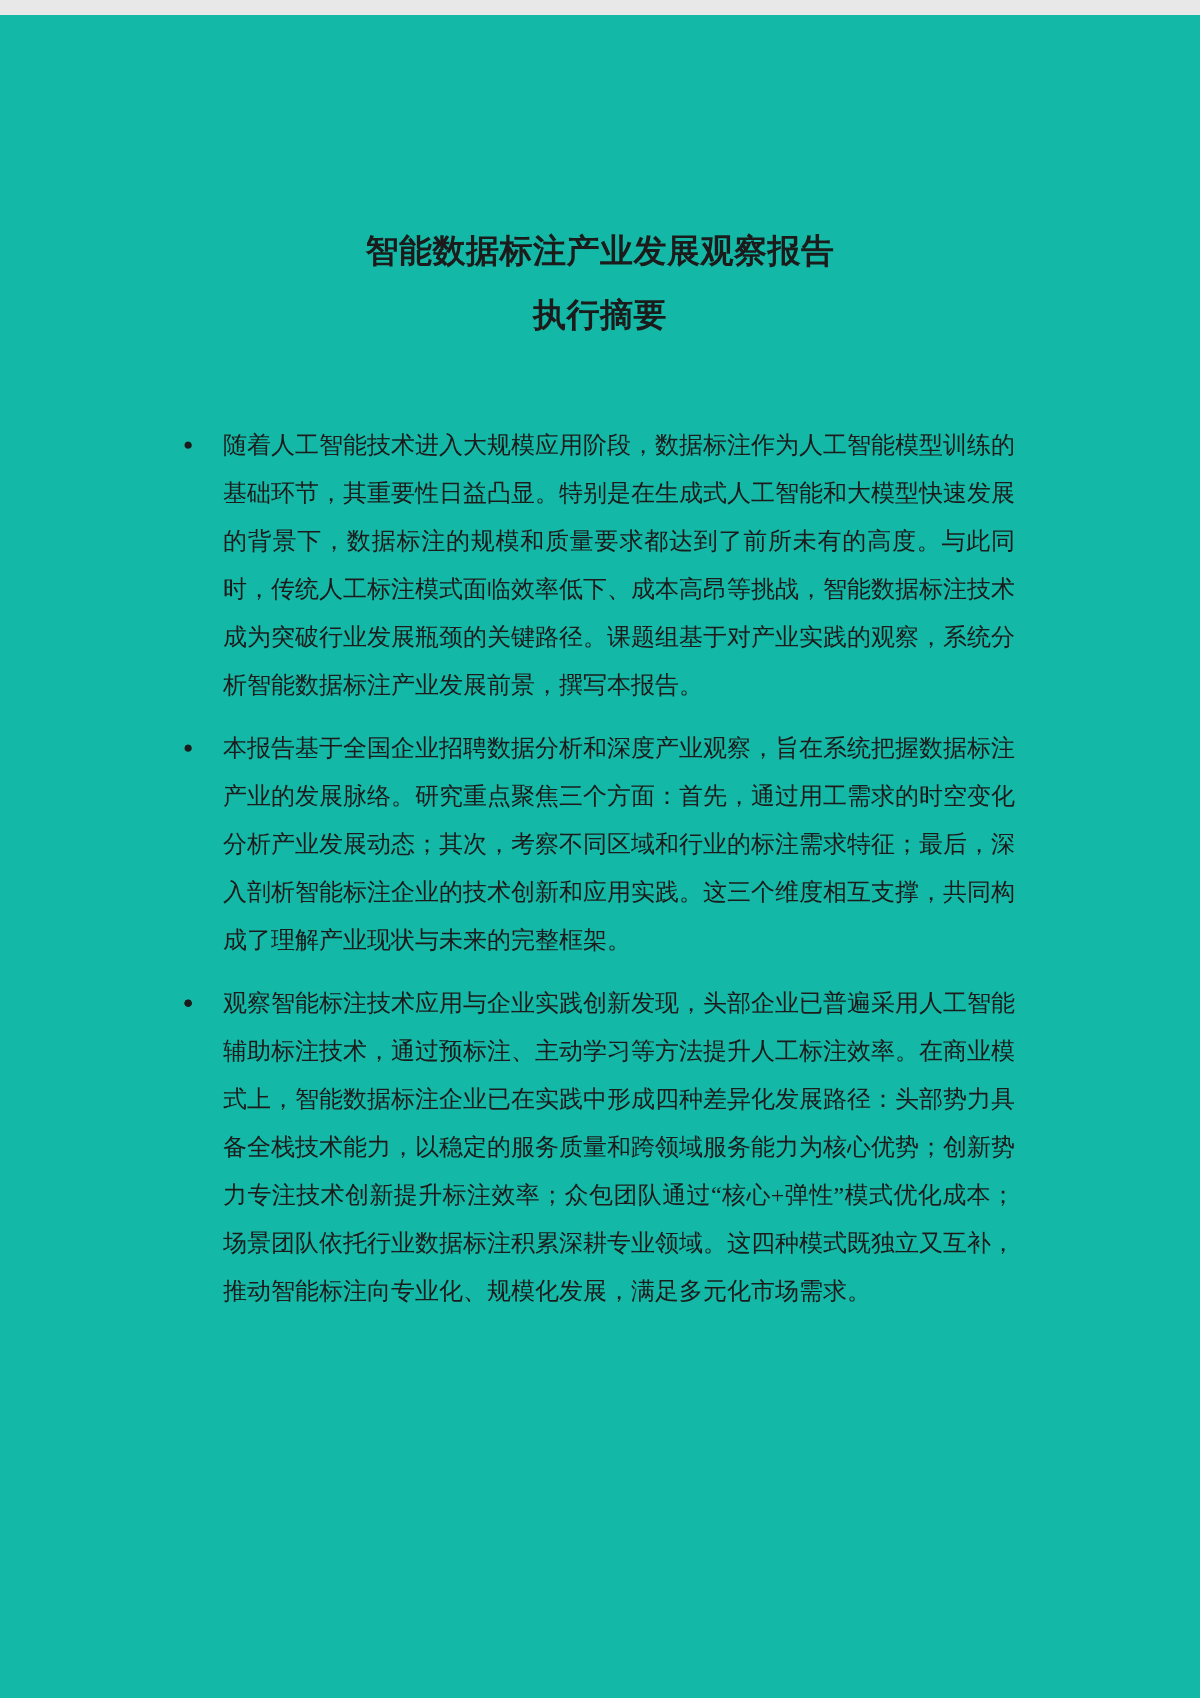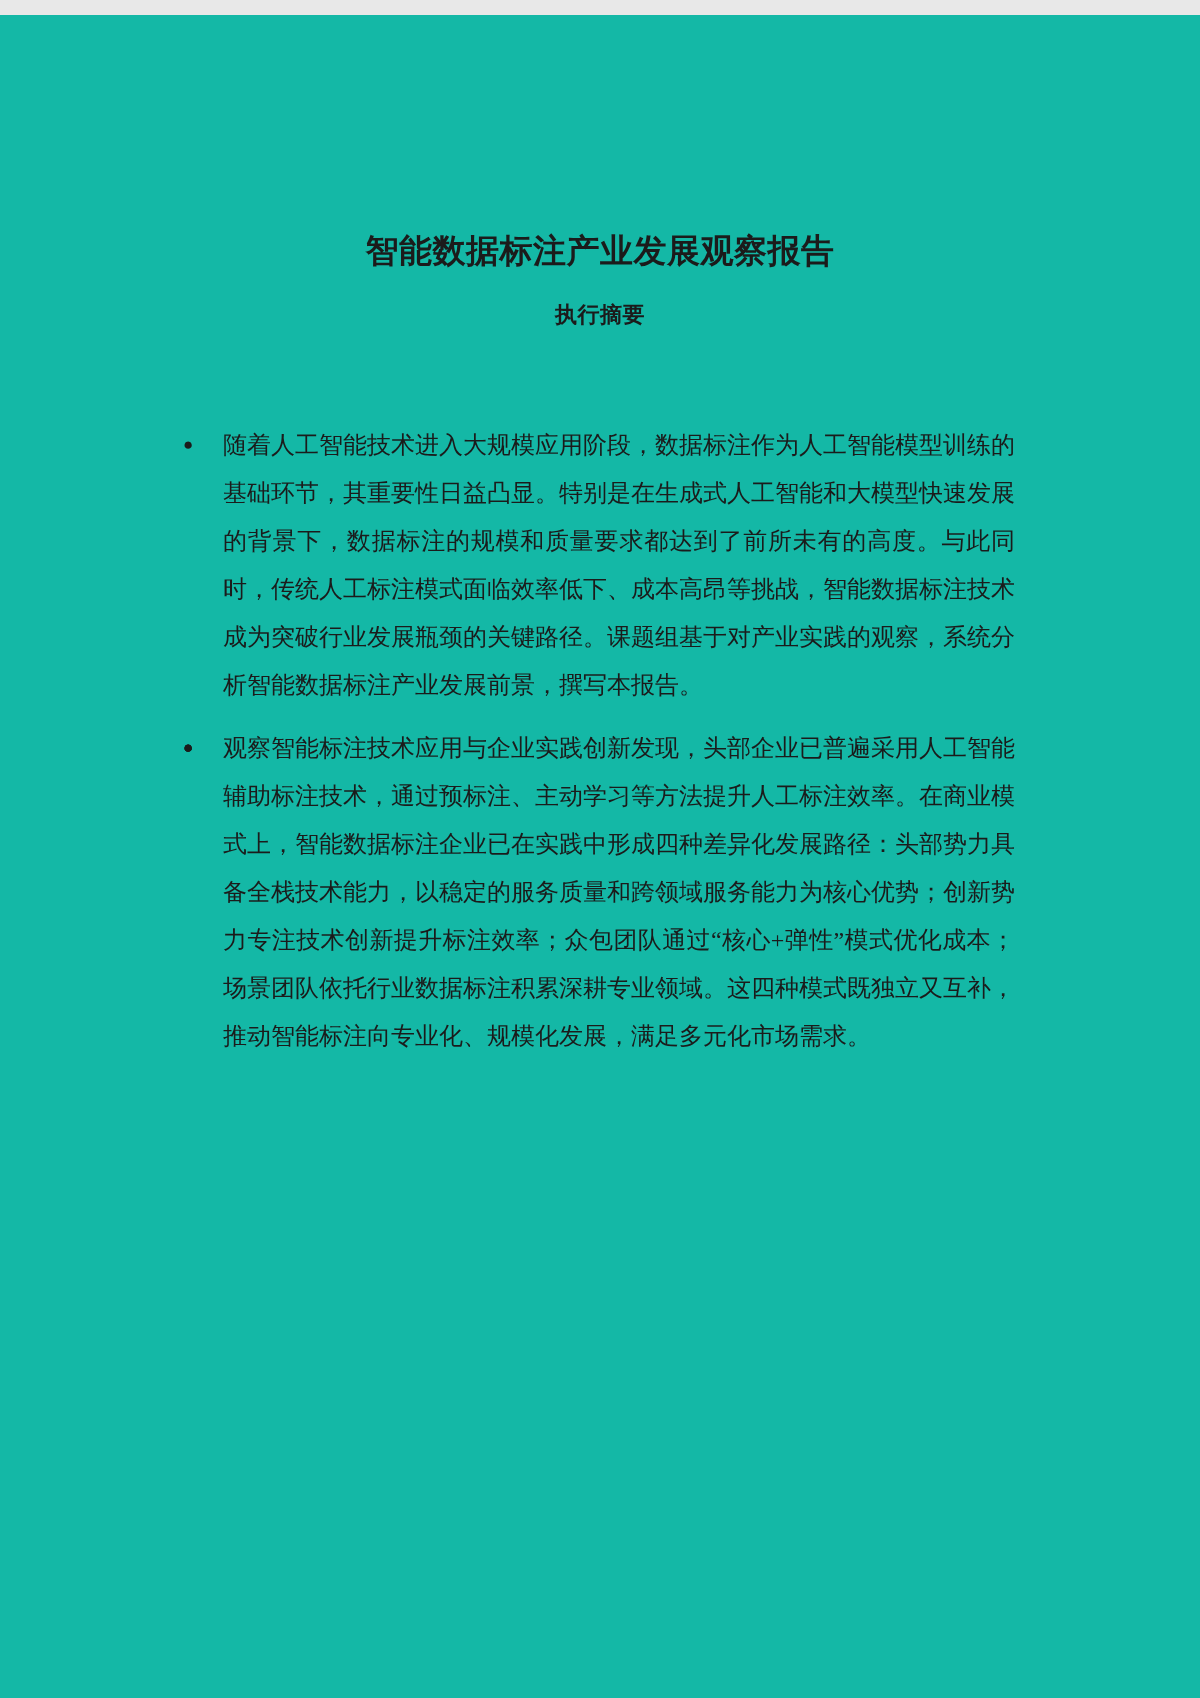--- a/index.html
+++ b/index.html
@@ -22,21 +22,21 @@
     text-align: center;
   }
   .doc-title {
     font-size: 33px;
     font-weight: bold;
     line-height: 40px;
     margin: 0;
     letter-spacing: 0.5px;
   }
   .doc-subtitle {
-    font-size: 22px;
+    font-size: 33px;
     font-weight: bold;
     line-height: 40px;
     margin: 24px 0 0 0;
     letter-spacing: 0.5px;
   }
   .bullet-list {
     list-style: none;
     margin: 86px 0 0 183px;
     padding: 0;
     width: 832px;
@@ -74,20 +74,21 @@
     <h2 class="doc-subtitle">执行摘要</h2>
   </div>
 
   <ul class="bullet-list">
     <li class="bullet-item">
       <span class="bullet-dot">●</span>
       <span class="bullet-text">随着人工智能技术进入大规模应用阶段，数据标注作为人工智能模型训练的基础环节，其重要性日益凸显。特别是在生成式人工智能和大模型快速发展的背景下，数据标注的规模和质量要求都达到了前所未有的高度。与此同时，传统人工标注模式面临效率低下、成本高昂等挑战，智能数据标注技术成为突破行业发展瓶颈的关键路径。课题组基于对产业实践的观察，系统分析智能数据标注产业发展前景，撰写本报告。</span>
     </li>
     <li class="bullet-item">
       <span class="bullet-dot">●</span>
+      <span class="bullet-text">本报告基于全国企业招聘数据分析和深度产业观察，旨在系统把握数据标注产业的发展脉络。研究重点聚焦三个方面：首先，通过用工需求的时空变化分析产业发展动态；其次，考察不同区域和行业的标注需求特征；最后，深入剖析智能标注企业的技术创新和应用实践。这三个维度相互支撑，共同构成了理解产业现状与未来的完整框架。</span>
     </li>
     <li class="bullet-item">
       <span class="bullet-dot">●</span>
     </li>
     <li class="bullet-item">
       <span class="bullet-dot">●</span>
       <span class="bullet-text">观察智能标注技术应用与企业实践创新发现，头部企业已普遍采用人工智能辅助标注技术，通过预标注、主动学习等方法提升人工标注效率。在商业模式上，智能数据标注企业已在实践中形成四种差异化发展路径：头部势力具备全栈技术能力，以稳定的服务质量和跨领域服务能力为核心优势；创新势力专注技术创新提升标注效率；众包团队通过“核心+弹性”模式优化成本；场景团队依托行业数据标注积累深耕专业领域。这四种模式既独立又互补，推动智能标注向专业化、规模化发展，满足多元化市场需求。</span>
     </li>
   </ul>
 

